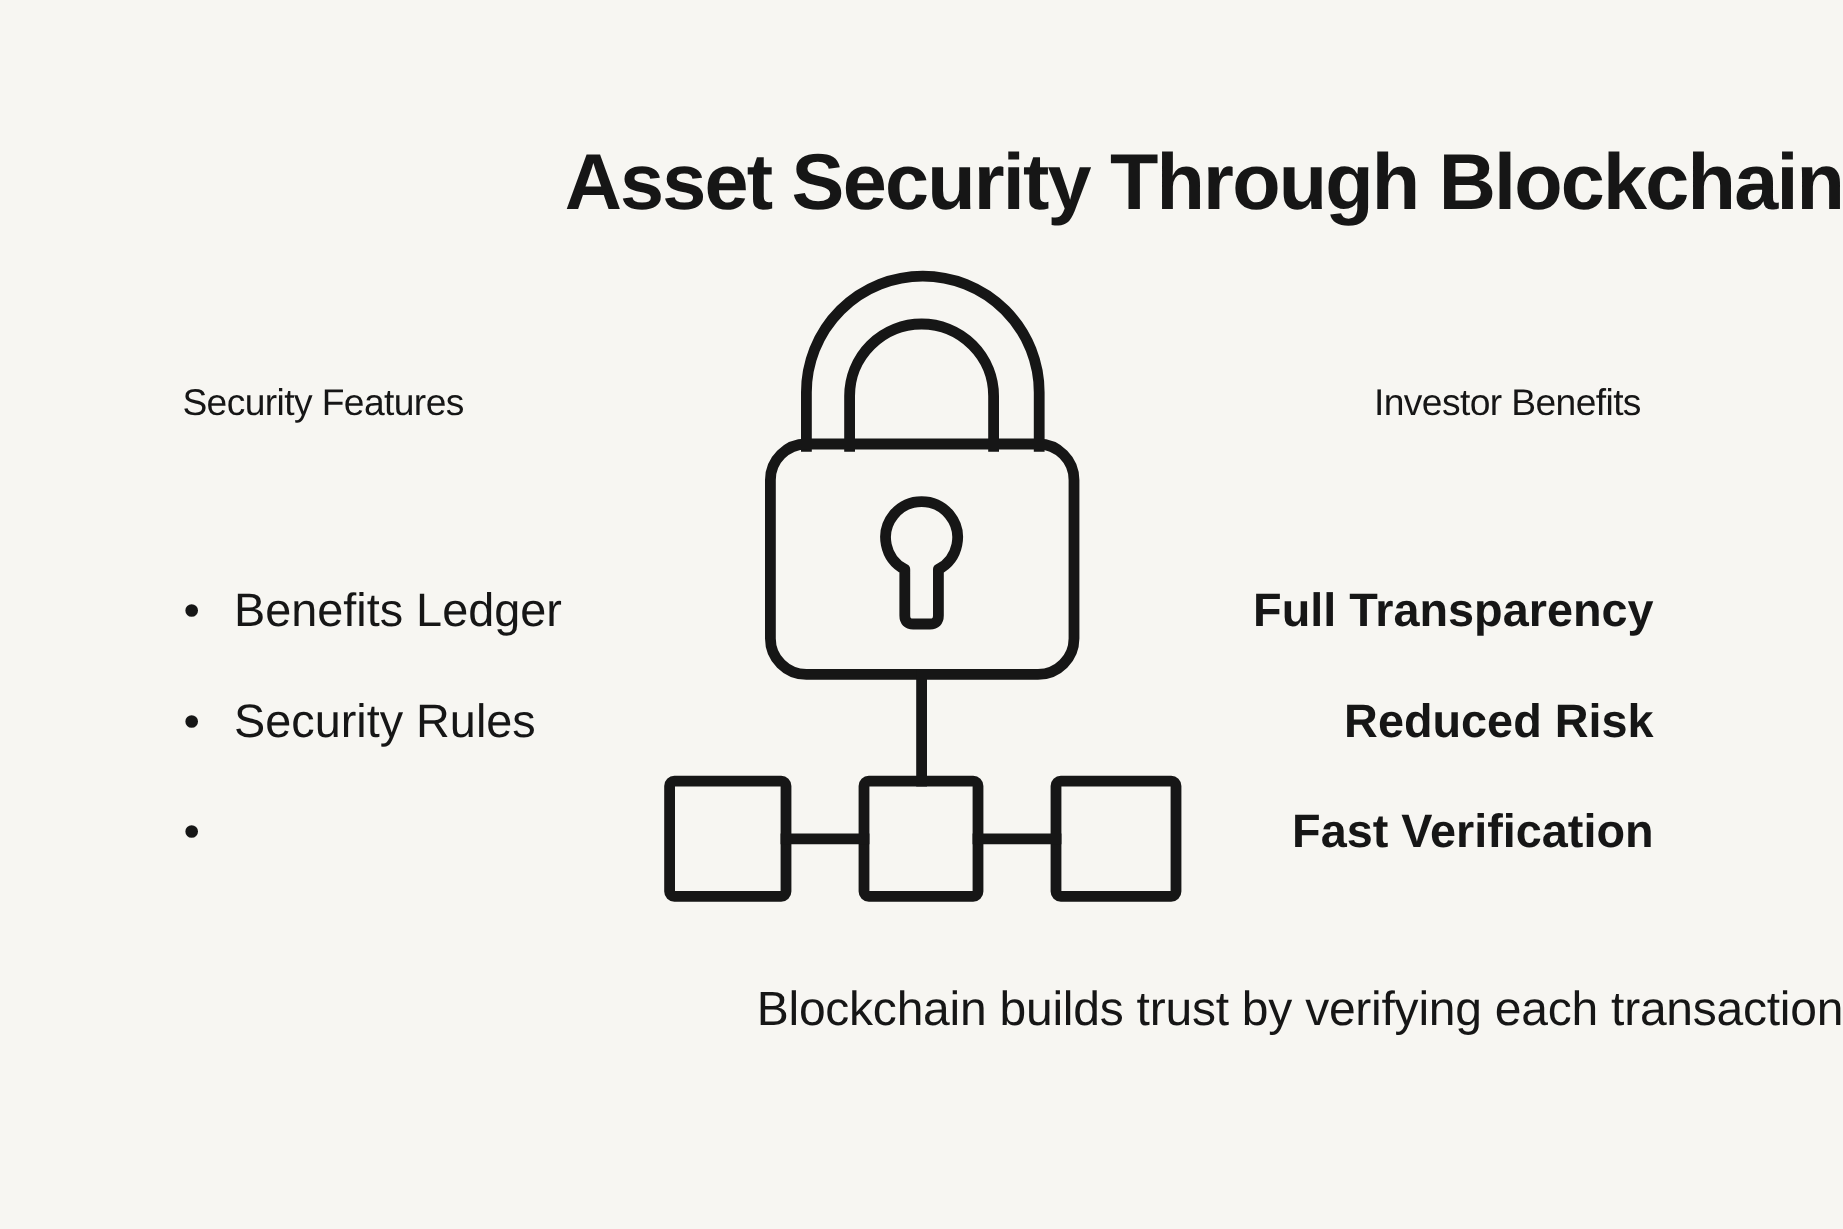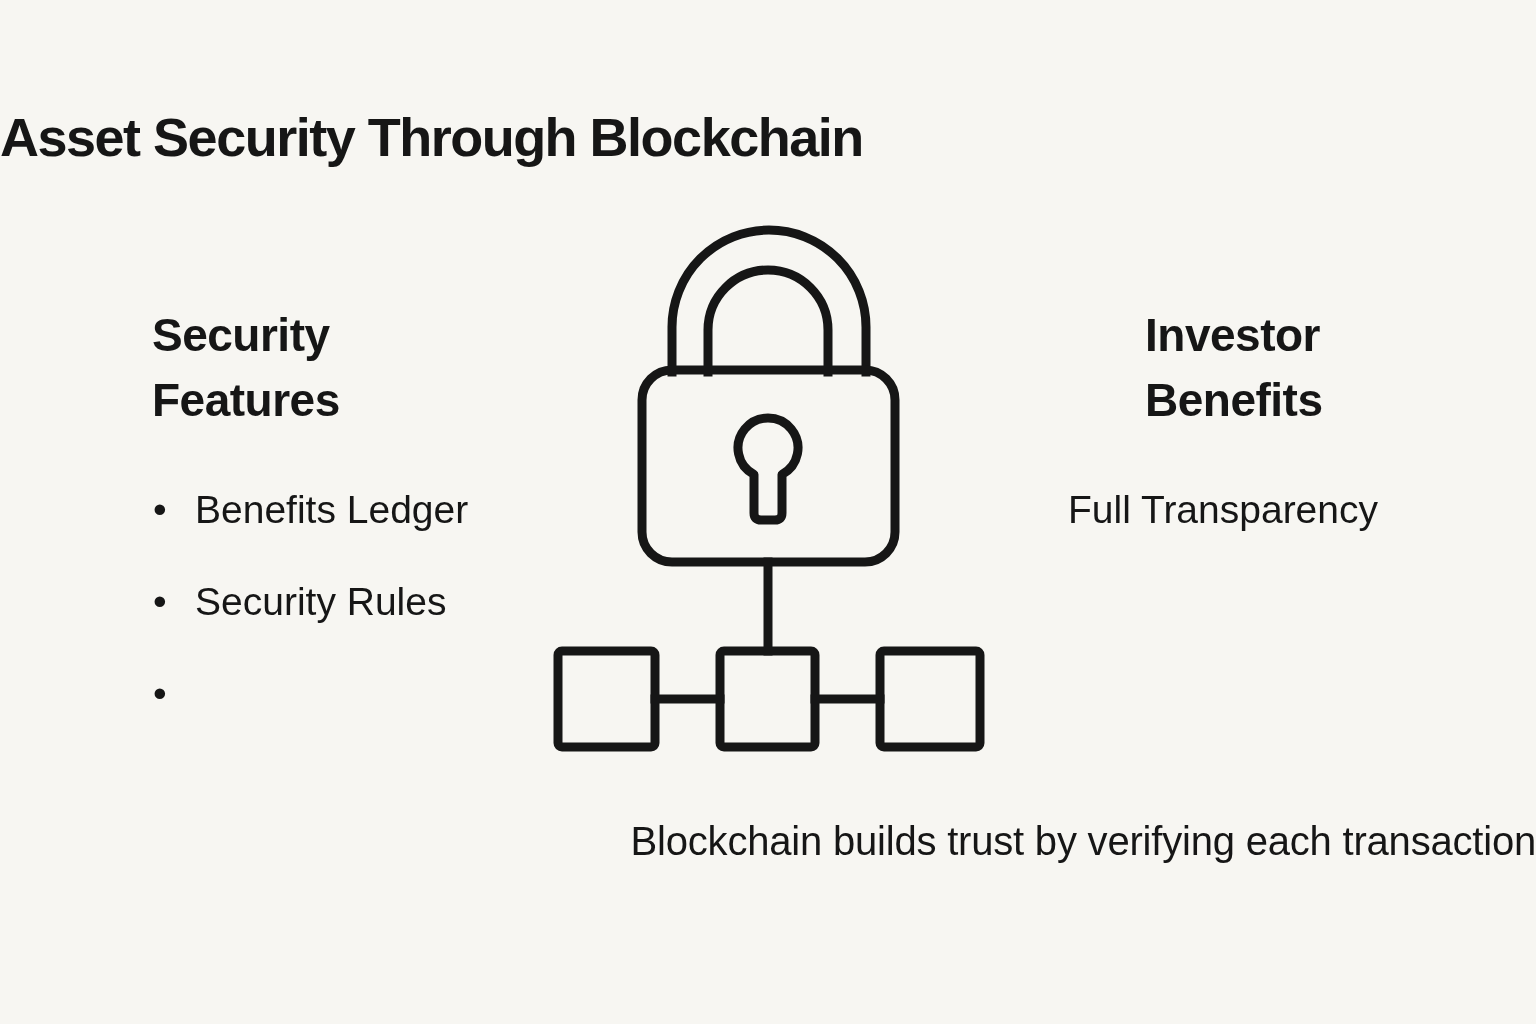--- a/index.html
+++ b/index.html
@@ -6,27 +6,27 @@
   html, body { margin: 0; padding: 0; }
   body {
     width: 1536px; height: 1024px;
     position: relative; overflow: hidden;
     background: var(--bg, #f7f6f2);
     color: var(--ink, #161616);
     font-family: "Liberation Sans", sans-serif;
   }
   .title {
     position: absolute; top: 74px; left: 0; width: 100%;
-    text-align: left;
-    font-size: 54px; font-weight: 700; letter-spacing: -1.5px;
+    text-align: right;
+    font-size: 66px; font-weight: 700; letter-spacing: -1.5px;
     line-height: 1.0;
   }
   .col-heading {
     position: absolute;
-    font-size: 46px; font-weight: 700; letter-spacing: -0.5px;
+    font-size: 31px; font-weight: 400; letter-spacing: -0.5px;
     line-height: 65px;
   }
   .col-heading.left  { left: 152px;  top: 303px; width: 290px; }
   .col-heading.right { left: 1145px; top: 303px; width: 260px; }
 
   .feature-list {
     position: absolute; left: 153px; top: 490px;
     margin: 0; padding: 0; list-style: none;
   }
   .feature-list li {
@@ -37,21 +37,21 @@
   .feature-list li .bullet {
     display: inline-block; width: 42px;
     font-size: 39px;
   }
   .benefit-list {
     position: absolute; right: 158px; top: 490px;
     text-align: right;
   }
   .benefit-list .benefit-item {
     font-size: 39px; line-height: 39px;
-    margin-bottom: 53px; white-space: nowrap;
+    margin-bottom: 53px; white-space: nowrap; font-weight: bold;
   }
   .caption {
     position: absolute; top: 819px; left: 0; width: 100%;
     text-align: right;
     font-size: 40px; line-height: 1.1; letter-spacing: -0.2px;
   }
   .graphic {
     position: absolute; left: 540px; top: 220px;
     width: 460px; height: 540px;
   }
@@ -75,20 +75,22 @@
   </li>
   <li>
     <span class="bullet">•</span>
   </li>
 </ul>
 
 <div class="col-heading right">Investor Benefits</div>
 
 <div class="benefit-list">
   <div class="benefit-item">Full Transparency</div>
+  <div class="benefit-item">Reduced Risk</div>
+  <div class="benefit-item">Fast Verification</div>
 </div>
 
 <div class="graphic">
   <svg width="460" height="540" viewBox="0 0 460 540" fill="none" stroke="#161616" stroke-width="9" stroke-linecap="square" stroke-linejoin="round">
 
     <path d="M132 152 L132 107 A97 97 0 0 1 326 107 L326 152"></path>
 
     <path d="M168 152 L168 110 A60 60 0 0 1 288 110 L288 152"></path>
 
     <rect x="102" y="150" width="253" height="192" rx="30"></rect>

